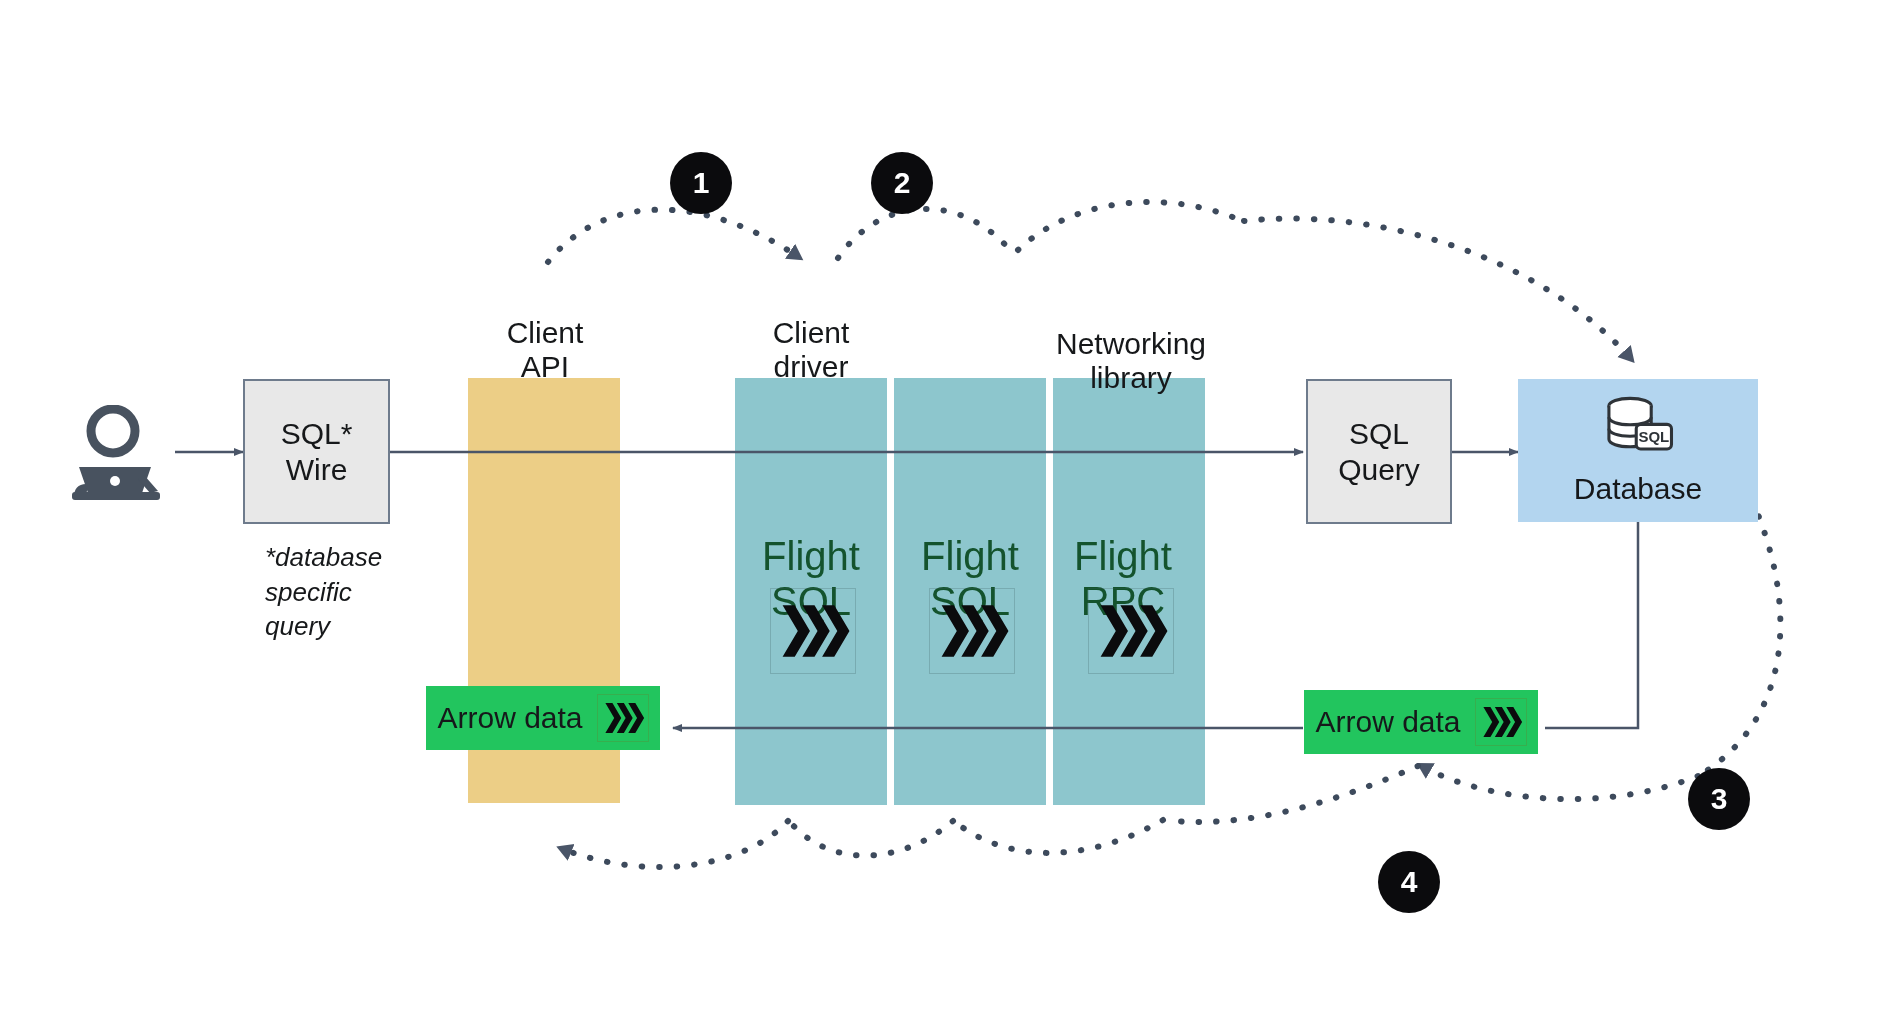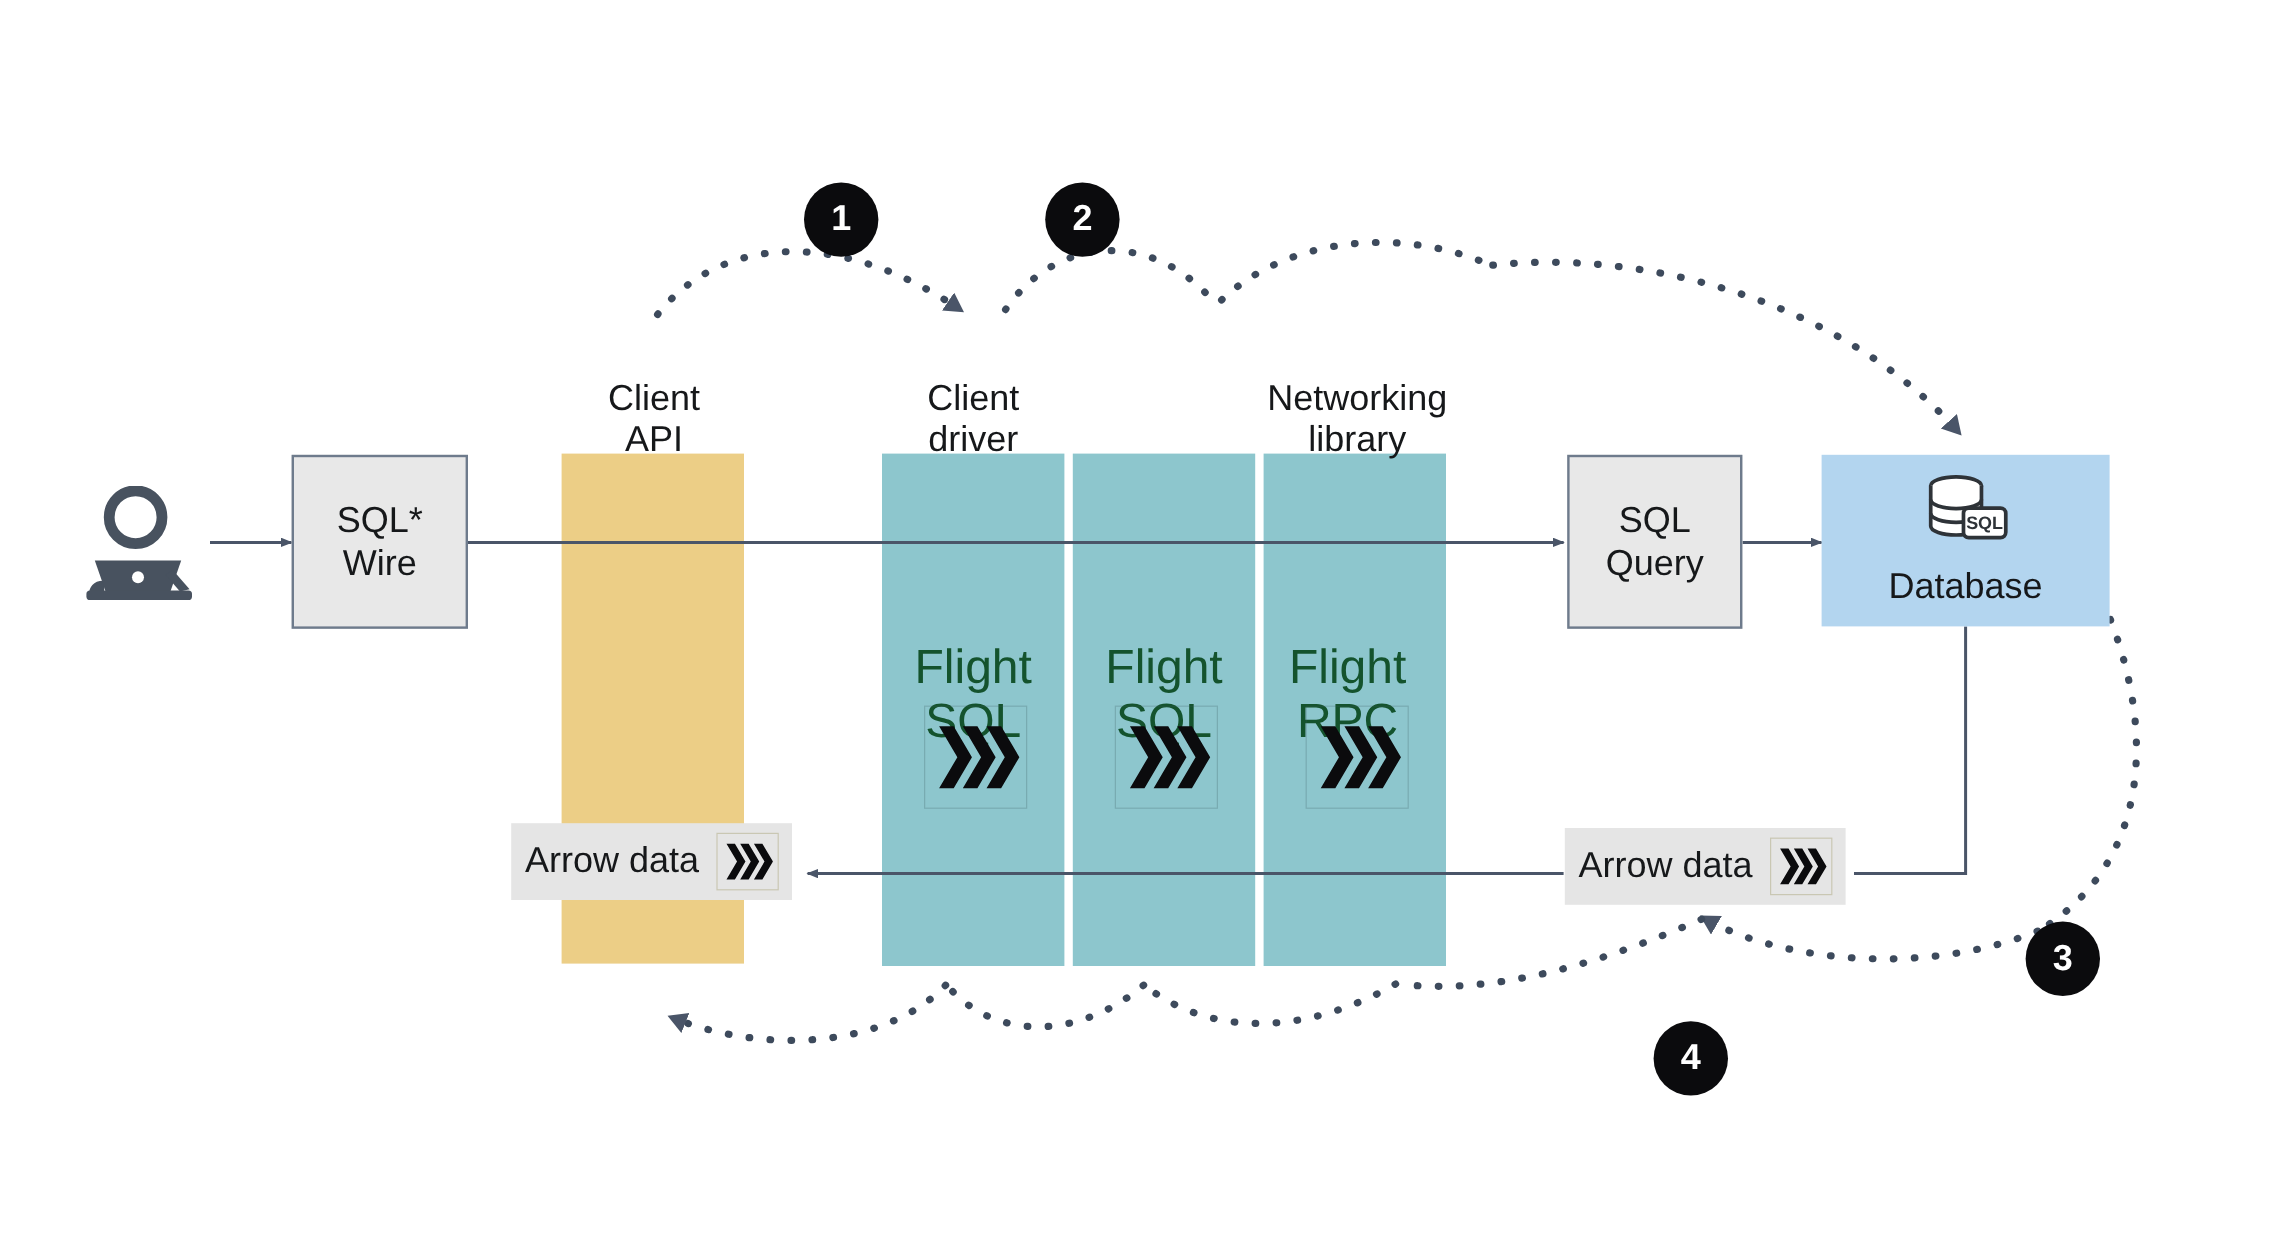--- a/index.html
+++ b/index.html
@@ -61,21 +61,21 @@
   }
   .box-grey {
     background: #e8e8e8;
     border: 2px solid #6e7b8c;
   }
   .box-blue {
     background: #b3d5ef;
     border: none;
   }
   .box-yellow {
-    background: #e5e5e5;
+    background: #22c55e;
     border: none;
     flex-direction: row;
     justify-content: center;
     gap: 14px;
   }
 
   .note {
     position: absolute;
     font-size: 26px;
     font-style: italic;
@@ -177,39 +177,42 @@
     <path d="M1418,766 C1340,800 1250,830 1165,820" fill="none" stroke="#3d4a5c" stroke-width="6" stroke-linecap="round" stroke-dasharray="0.5 17"></path>
     <path d="M1163,820 C1090,862 1010,865 955,822" fill="none" stroke="#3d4a5c" stroke-width="6" stroke-linecap="round" stroke-dasharray="0.5 17"></path>
     <path d="M953,821 C900,866 830,868 790,822" fill="none" stroke="#3d4a5c" stroke-width="6" stroke-linecap="round" stroke-dasharray="0.5 17"></path>
     <path d="M788,821 C740,872 640,880 560,848" fill="none" stroke="#3d4a5c" stroke-width="6" stroke-linecap="round" stroke-dasharray="0.5 17" marker-end="url(#ahbig)"></path>
   </svg>
 
   <div class="col-header" style="left:450px; top:285px; width:190px;">Client
 API</div>
   <div class="col-header" style="left:716px; top:285px; width:190px;">Client
 driver</div>
-  <div class="col-header" style="left:1026px; top:285px; width:210px;">Networking
+  <div class="col-header" style="left:1026px; top:296px; width:210px;">Networking
 library</div>
 
   <div class="icon-person" style="left:58px; top:405px; width:116px; height:96px;">
     <svg viewBox="0 0 116 96" width="116" height="96">
       <circle cx="55" cy="26" r="22" fill="none" stroke="#48525f" stroke-width="9"></circle>
       <path d="M28,92 L16,92 C16,84 20,79 28,79 L30,79 C26,74 28,68 33,67 L36,71 C33,73 33,77 36,79 L30,79" fill="#48525f"></path>
       <path d="M30,88 L84,88 L93,62 L21,62 Z" fill="#48525f"></path>
       <rect x="14" y="87" width="88" height="8" rx="3" fill="#48525f"></rect>
       <circle cx="57" cy="76" r="5" fill="#ffffff"></circle>
       <path d="M86,70 L100,86 L92,88 L80,74 Z" fill="#48525f"></path>
     </svg>
   </div>
 
   <div class="box box-grey" style="left:243px; top:379px; width:147px; height:145px;">
     <span style="white-space:pre-line;">SQL*
 Wire</span>
   </div>
 
+  <div class="note" style="left:265px; top:540px; width:230px;">*database
+specific
+query</div>
 
   <div class="layer-label" style="left:735px; top:534px; width:152px;">Flight SQL</div>
   <div class="layer-label" style="left:894px; top:534px; width:152px;">Flight SQL</div>
   <div class="layer-label" style="left:1053px; top:534px; width:140px;">Flight RPC</div>
 
   <div class="arrow-tile" style="left:770px; top:588px; width:86px; height:86px;">
     <svg viewBox="0 0 100 100" width="76" height="76">
       <path d="M10,16 L30,50 L10,84 L26,84 L46,50 L26,16 Z" fill="#0b0b0d"></path>
       <path d="M36,16 L56,50 L36,84 L52,84 L72,50 L52,16 Z" fill="#0b0b0d"></path>
       <path d="M62,16 L82,50 L62,84 L78,84 L98,50 L78,16 Z" fill="#0b0b0d"></path>

